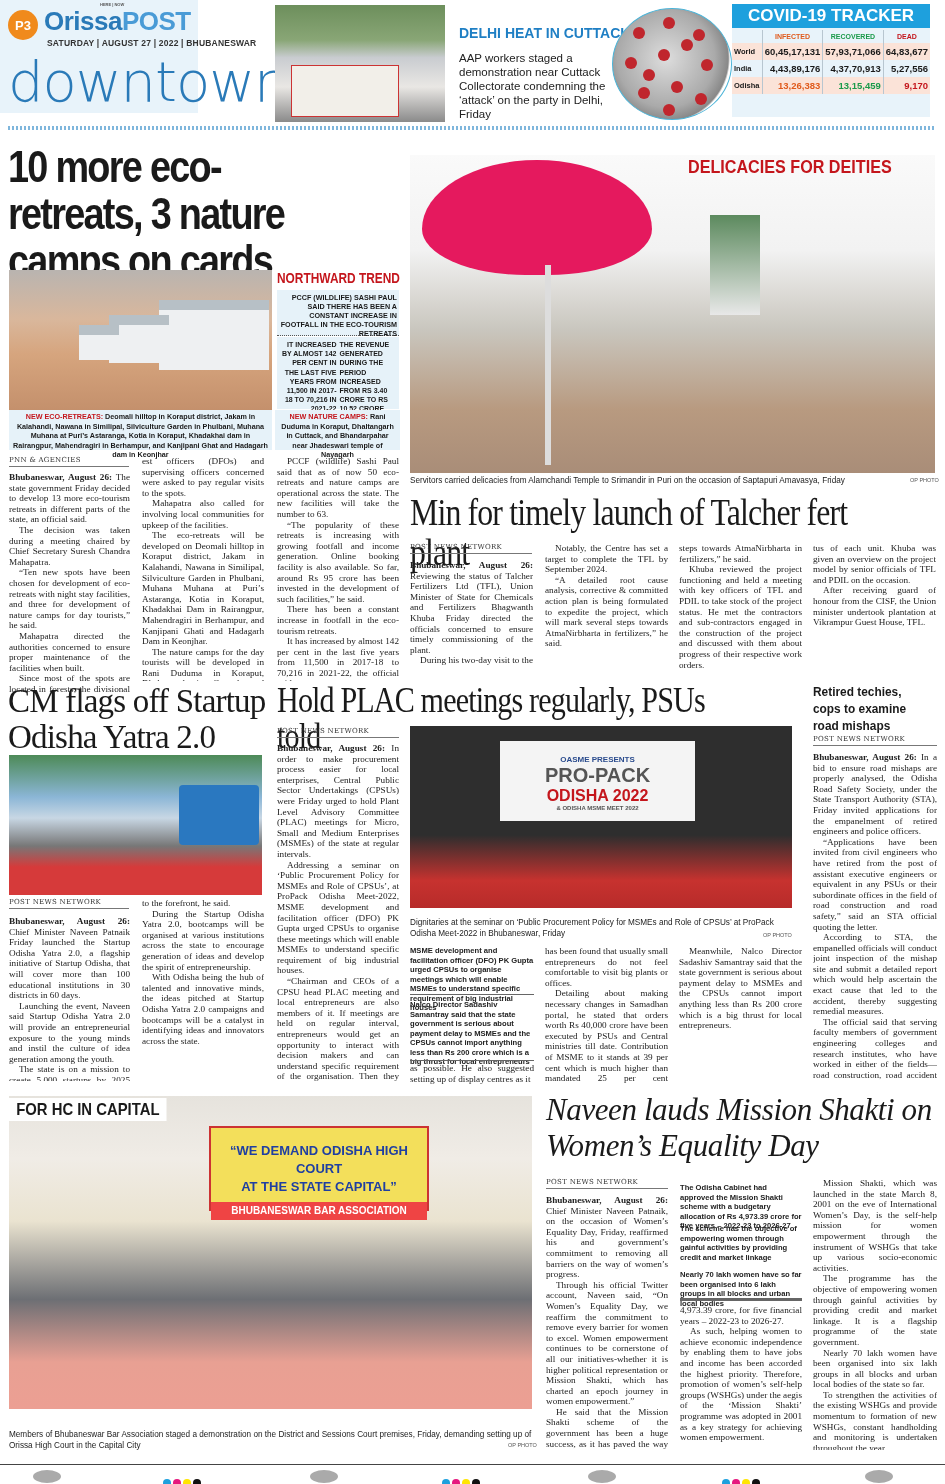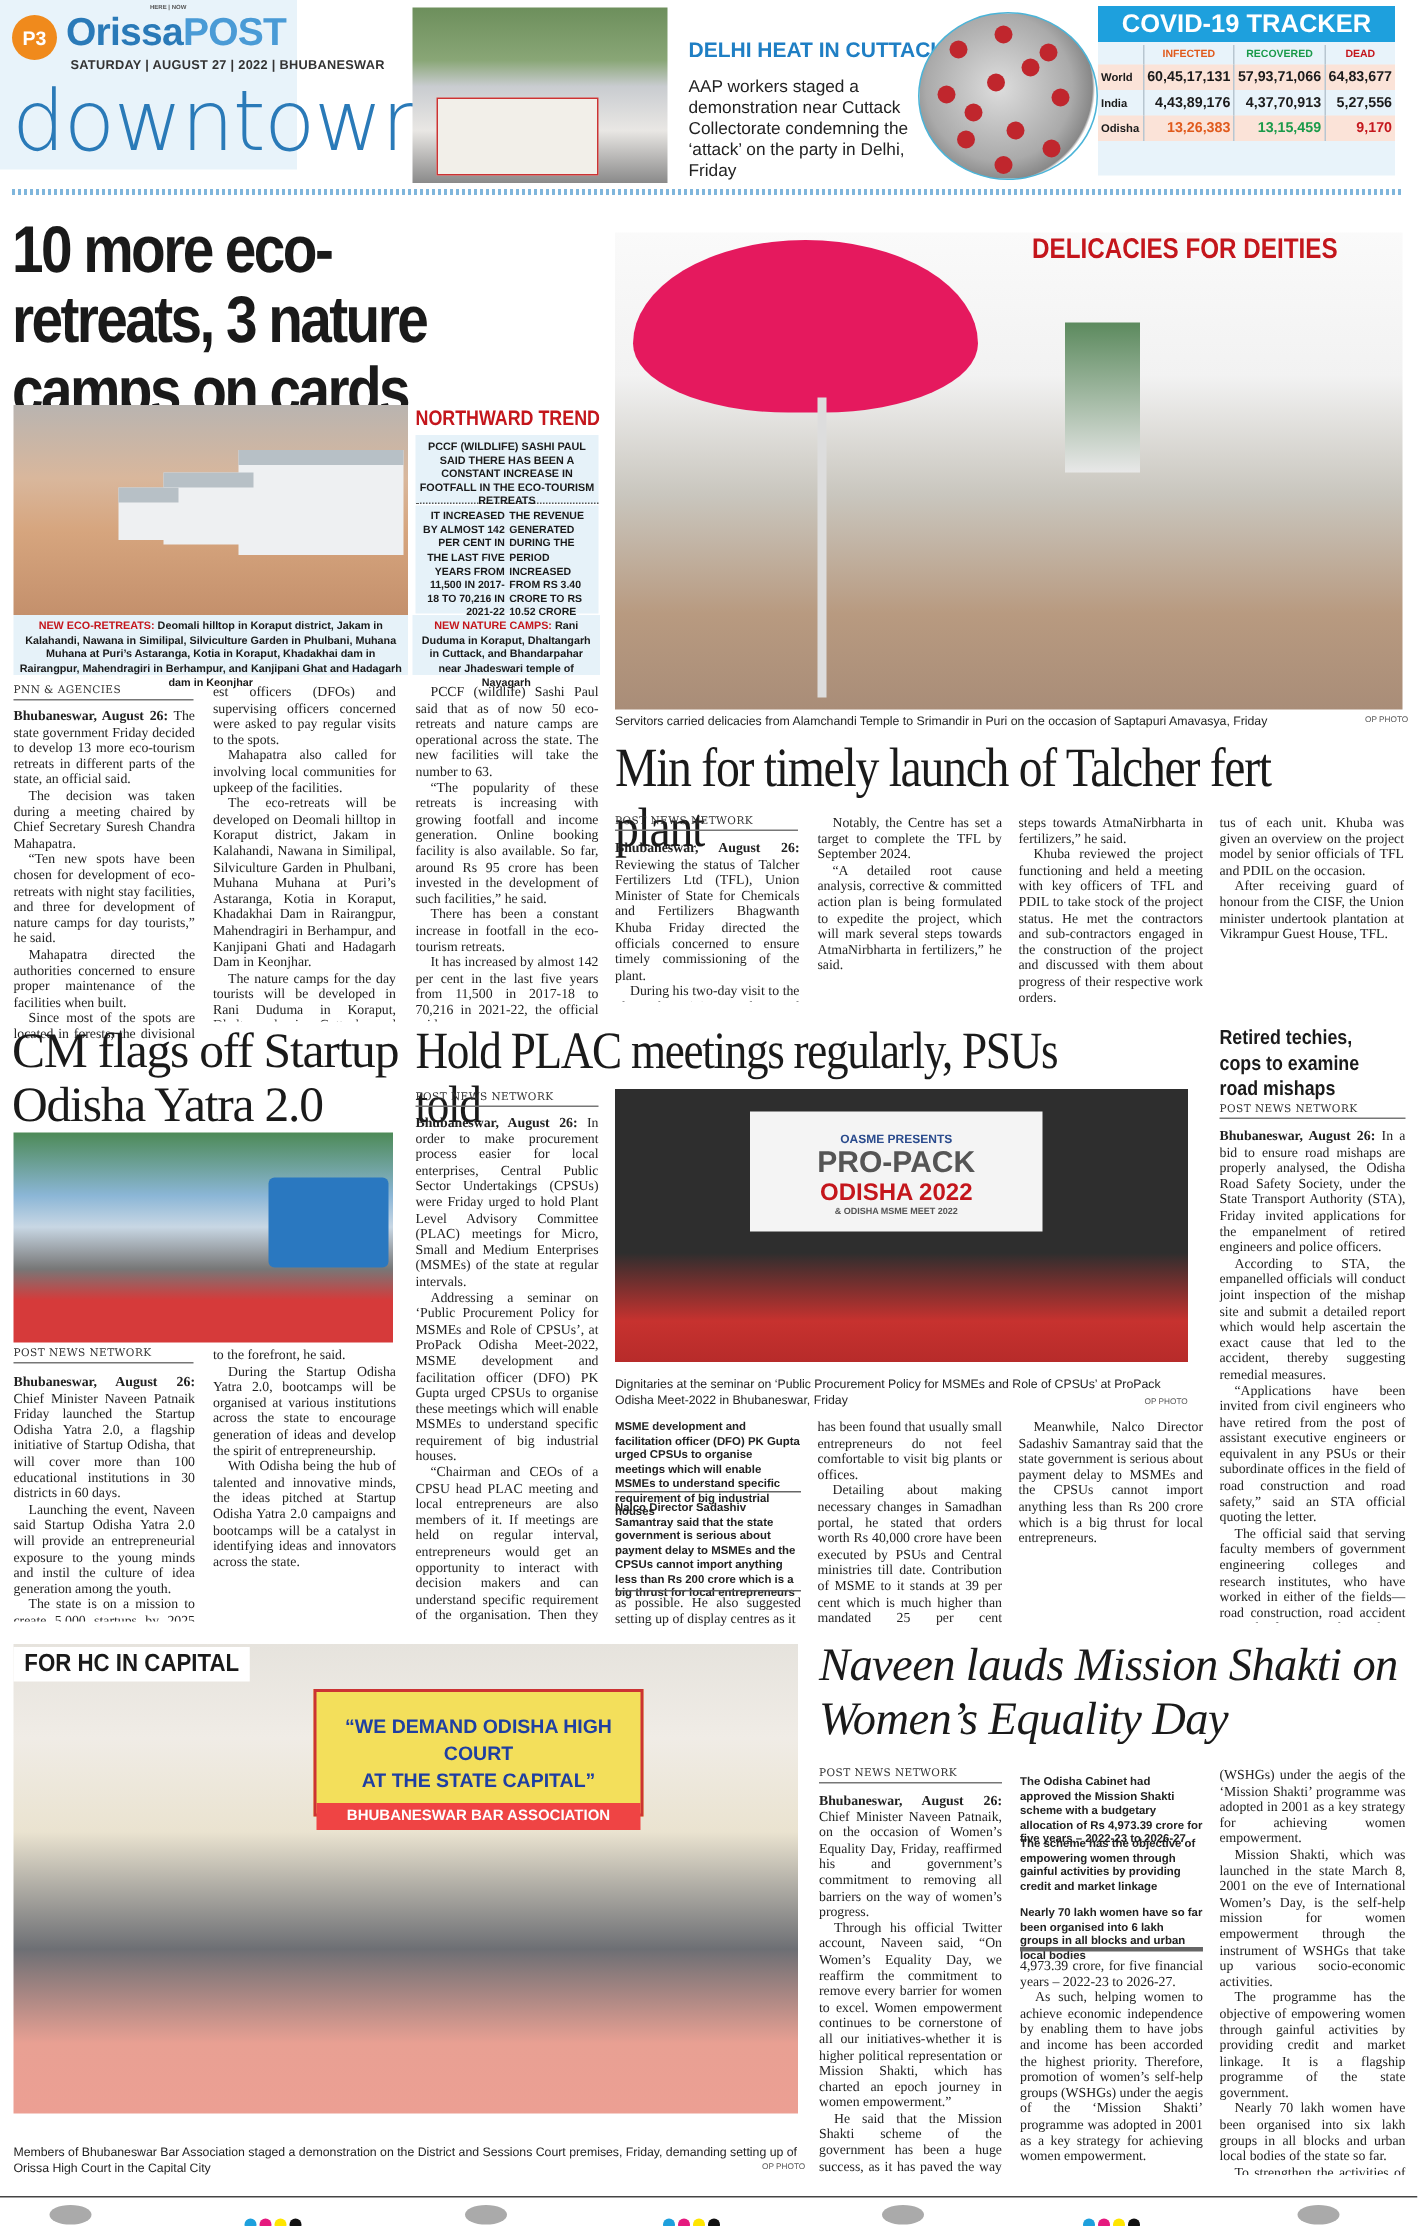--- a/index.html
+++ b/index.html
@@ -24,21 +24,21 @@
 .cov table{position:absolute;left:732px;top:30px;width:198px;border-collapse:collapse;font:bold 9.5px "Liberation Sans",sans-serif}
 .cov td,.cov th{padding:3px 2px;text-align:right;border-left:1px solid #b8c6d0}
 .cov th{font-size:7px;text-align:center}
 .cov td:first-child,.cov th:first-child{text-align:left;border-left:none;font-size:7.5px;width:32px}
 .cov tr.r1{background:#fbe3d8}.cov tr.r3{background:#fbe3d8}
 
 .h-eco{left:8px;top:143px;width:395px;font:bold 44px "Liberation Sans",sans-serif;letter-spacing:-2px;line-height:47px;transform:scaleX(.86);transform-origin:left}
 .ph-tents{left:9px;top:270px;width:263px;height:140px;background:linear-gradient(180deg,#b9b4b0 0%,#d9b79c 35%,#d6a57e 60%,#c4906c 100%)}
 .tent{position:absolute;background:#eef0f2;border-top:10px solid #b7c0c6}
 .nw-h{left:277px;top:270px;font:bold 14px "Liberation Sans",sans-serif;color:#c4161c;transform:scaleX(.85);transform-origin:left}
-.nw-1{left:277px;top:290px;width:122px;background:#e6f2f9;font:bold 7.2px "Liberation Sans",sans-serif;text-align:center;line-height:9px;padding:3px 2px;border-bottom:1px dotted #555;height:46px}
+.nw-1{left:277px;top:290px;width:122px;background:#e6f2f9;font:bold 7.2px "Liberation Sans",sans-serif;text-align:right;line-height:9px;padding:3px 2px;border-bottom:1px dotted #555;height:46px}
 .nw-2{left:277px;top:337px;width:122px;background:#e6f2f9;font:bold 7px "Liberation Sans",sans-serif;line-height:9.2px;height:72px;display:flex;padding:3px 2px}
 .nw-2 div{flex:1}
 .nw-2 .a{text-align:right;padding-right:3px}
 .cap-box{background:#e6f2f9;font:bold 7.2px "Liberation Sans",sans-serif;line-height:9.6px;text-align:center;padding:2px 3px}
 .cap-box .lab{color:#c4161c}
 .ph-puri{left:410px;top:155px;width:525px;height:318px;background:linear-gradient(180deg,#fafafa 0%,#f2f2f2 30%,#c9c6be 55%,#b89a80 80%,#a98d78 100%)}
 .umbrella{position:absolute;left:12px;top:5px;width:230px;height:115px;background:#e5195e;border-radius:50% 50% 45% 45%/60% 60% 40% 40%}
 .deities{left:688px;top:156px;font:bold 19px "Liberation Sans",sans-serif;color:#c4161c;transform:scaleX(.85);transform-origin:left}
 .caption{font:8.2px "Liberation Sans",sans-serif;color:#222;line-height:11px}
 .credit{font:5.5px "Liberation Sans",sans-serif;color:#555}
@@ -250,22 +250,22 @@
 
 </div>
 <div class="abs col" style="left:679px;top:946px;width:123px;height:138px;overflow:hidden">
   <p>Meanwhile, Nalco Director Sadashiv Samantray said that the state government is serious about payment delay to MSMEs and the CPSUs cannot import anything less than Rs 200 crore which is a big thrust for local entrepreneurs.</p>
 </div>
 
 <div class="abs h-ret">Retired techies, cops to examine road mishaps</div>
 <div class="abs byline" style="left:813px;top:735px;width:124px">POST NEWS NETWORK</div>
 <div class="abs col" style="left:813px;top:752px;width:124px;height:330px;overflow:hidden">
   <p class="first"><b>Bhubaneswar, August 26:</b> <span>In a bid to ensure road mishaps are properly analysed, the Odisha Road Safety Society, under the State Transport Authority (STA), Friday invited applications for the empanelment of retired engineers and police officers.</span></p>
+  <p>“Applications have been invited from civil engineers who have retired from the post of assistant executive engineers or equivalent in any PSUs or their subordinate offices in the field of road construction and road safety,” said an STA official quoting the letter.</p>
   <p>According to STA, the empanelled officials will conduct joint inspection of the mishap site and submit a detailed report which would help ascertain the exact cause that led to the accident, thereby suggesting remedial measures.</p>
-  <p>“Applications have been invited from civil engineers who have retired from the post of assistant executive engineers or equivalent in any PSUs or their subordinate offices in the field of road construction and road safety,” said an STA official quoting the letter.</p>
   <p>The official said that serving faculty members of government engineering colleges and research institutes, who have worked in either of the fields—road construction, road accident or road safety—can also apply.</p>
 
 </div>
 
 <div class="abs photo ph-hc">
   <div class="hc-banner">
     <div>“WE DEMAND ODISHA HIGH COURT</div>
     <div>AT THE STATE CAPITAL”</div>
     <div style="background:#ef4444;color:#fff;font-size:10px;margin-top:6px">BHUBANESWAR BAR ASSOCIATION</div>
   </div>
@@ -284,21 +284,20 @@
 </div>
 <div class="abs pull" style="left:680px;top:1183px;width:122px">The Odisha Cabinet had approved the Mission Shakti scheme with a budgetary allocation of Rs 4,973.39 crore for five years – 2022-23 to 2026-27</div>
 <div class="abs pull" style="left:680px;top:1224px;width:122px">The scheme has the objective of empowering women through gainful activities by providing credit and market linkage</div>
 <div class="abs pull" style="left:680px;top:1270px;width:122px">Nearly 70 lakh women have so far been organised into 6 lakh groups in all blocks and urban local bodies</div>
 <div class="abs hrblk" style="left:680px;top:1298px;width:122px"></div>
 <div class="abs col" style="left:680px;top:1305px;width:122px;height:145px;overflow:hidden">
   <p class="first">4,973.39 crore, for five financial years – 2022-23 to 2026-27.</p>
   <p>As such, helping women to achieve economic independence by enabling them to have jobs and income has been accorded the highest priority. Therefore, promotion of women’s self-help groups (WSHGs) under the aegis of the ‘Mission Shakti’ programme was adopted in 2001 as a key strategy for achieving women empowerment.</p>
 </div>
 <div class="abs col" style="left:813px;top:1178px;width:124px;height:272px;overflow:hidden">
-  <p class="first">(WSHGs) under the aegis of the ‘Mission Shakti’ programme was adopted in 2001 as a key strategy for achieving women empowerment.</p>
   <p>Mission Shakti, which was launched in the state March 8, 2001 on the eve of International Women’s Day, is the self-help mission for women empowerment through the instrument of WSHGs that take up various socio-economic activities.</p>
   <p>The programme has the objective of empowering women through gainful activities by providing credit and market linkage. It is a flagship programme of the state government.</p>
   <p>Nearly 70 lakh women have been organised into six lakh groups in all blocks and urban local bodies of the state so far.</p>
   <p>To strengthen the activities of the existing WSHGs and provide momentum to formation of new WSHGs, constant handholding and monitoring is undertaken throughout the year.</p>
 </div>
 
 <div class="abs footer-rule"></div>
 <div class="abs reg-oval" style="left:33px;top:1470px"></div>
 <div class="abs reg-oval" style="left:310px;top:1470px"></div>
 <div class="abs dots" style="left:163px;top:1472px"><span style="background:#1ea0dd"></span><span style="background:#e5197e"></span><span style="background:#ffe500"></span><span style="background:#111"></span></div>

